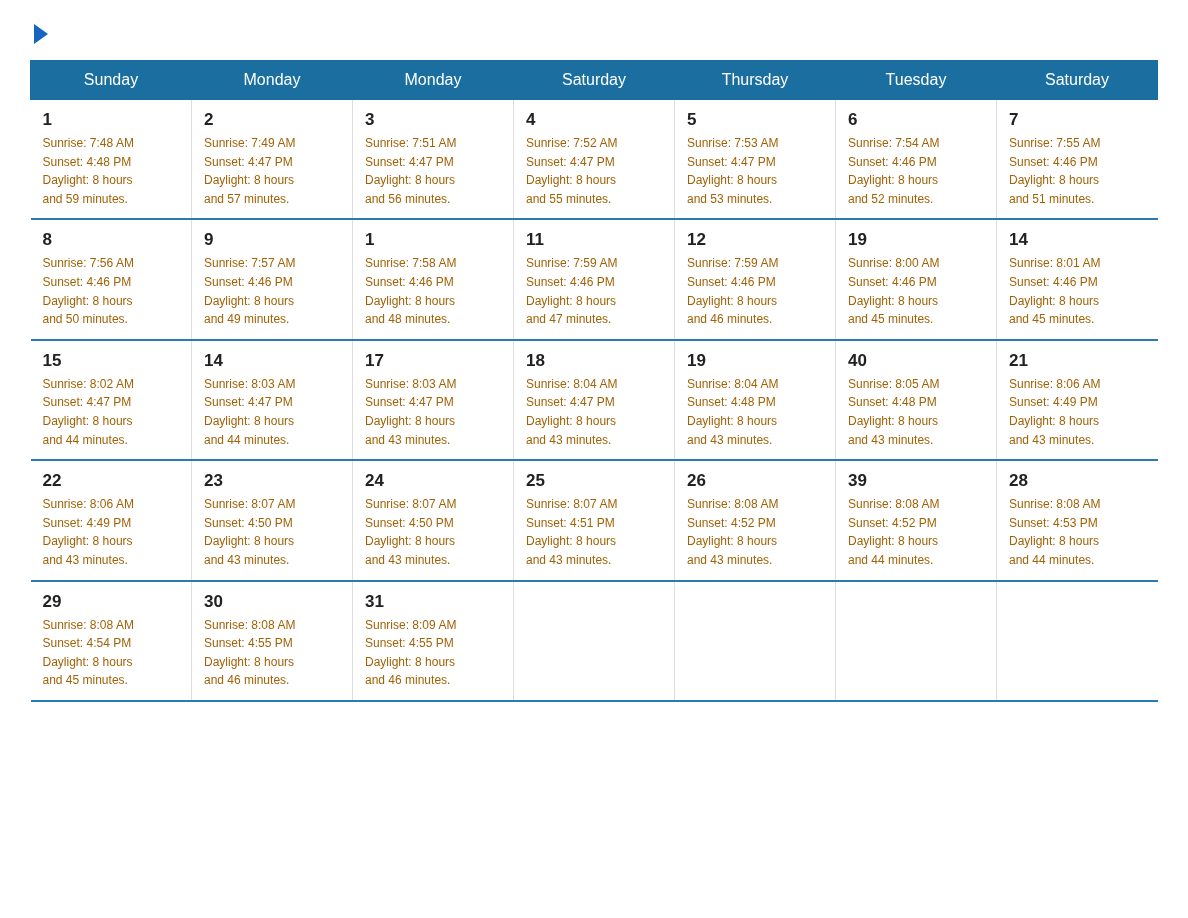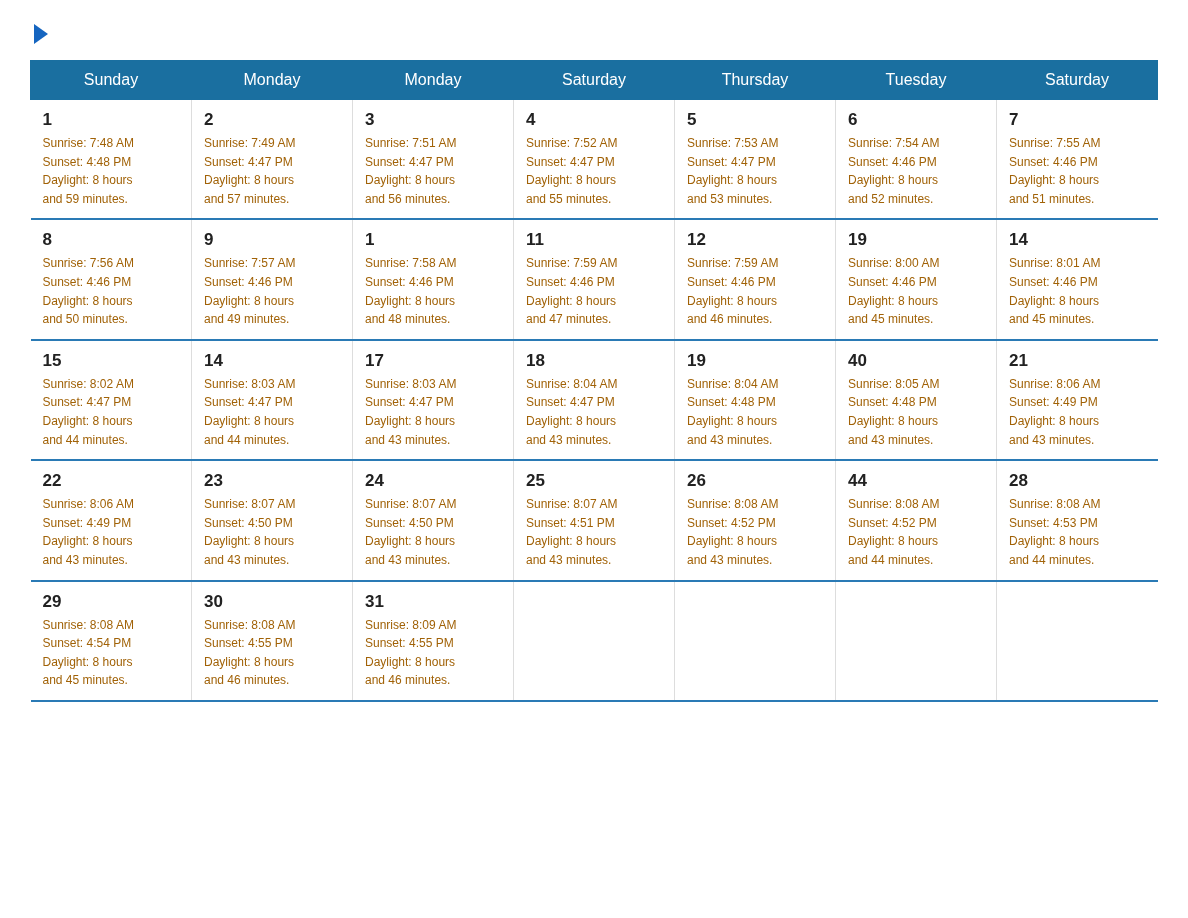--- a/index.html
+++ b/index.html
@@ -247,21 +247,21 @@
         </td>
         <td>
           <span class="day-number">25</span>
 <div class="day-info">Sunrise: 8:07 AM<br>Sunset: 4:51 PM<br>Daylight: 8 hours<br>and 43 minutes.</div>
         </td>
         <td>
           <span class="day-number">26</span>
 <div class="day-info">Sunrise: 8:08 AM<br>Sunset: 4:52 PM<br>Daylight: 8 hours<br>and 43 minutes.</div>
         </td>
         <td>
-          <span class="day-number">44</span>
+          <span class="day-number">39</span>
 <div class="day-info">Sunrise: 8:08 AM<br>Sunset: 4:52 PM<br>Daylight: 8 hours<br>and 44 minutes.</div>
         </td>
         <td>
           <span class="day-number">28</span>
 <div class="day-info">Sunrise: 8:08 AM<br>Sunset: 4:53 PM<br>Daylight: 8 hours<br>and 44 minutes.</div>
         </td>
       </tr>
       <tr>
         <td>
           <span class="day-number">29</span>

